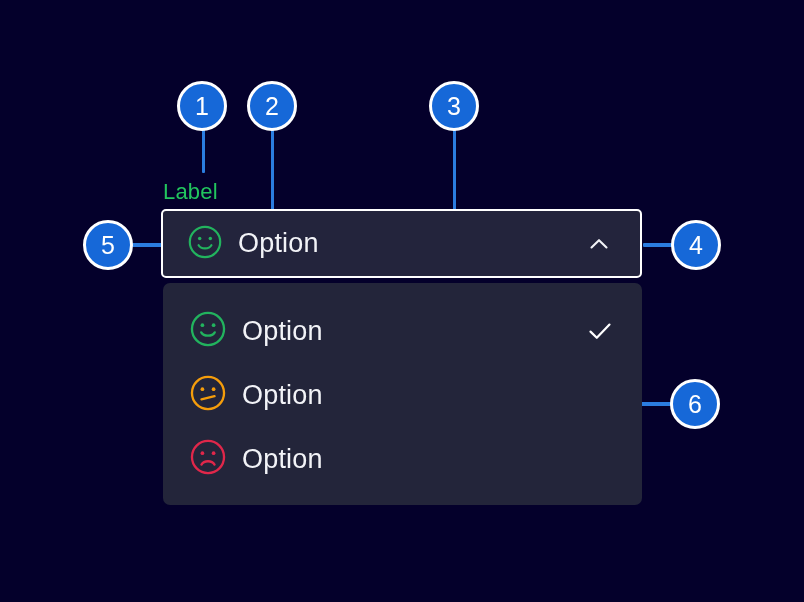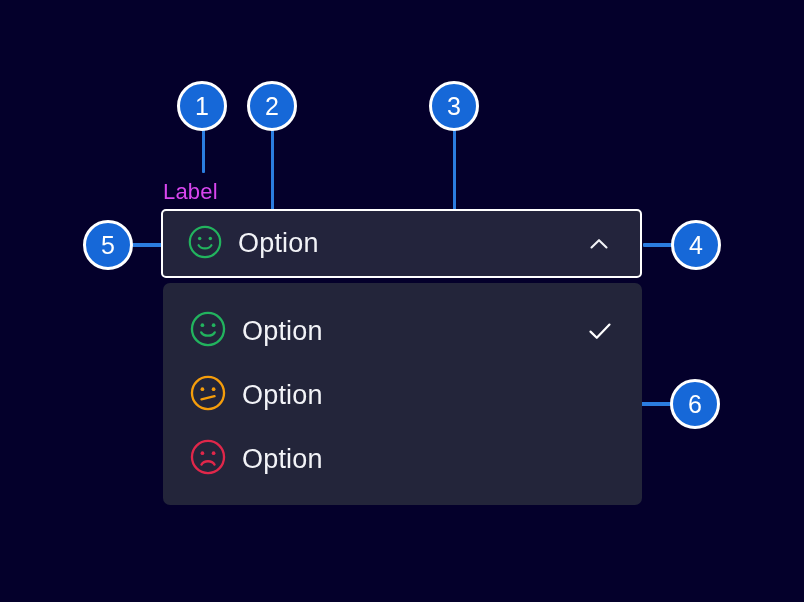--- a/index.html
+++ b/index.html
@@ -42,21 +42,21 @@
     line-height: 1;
     letter-spacing: 0px;
   }
 
   
   .field-label {
     position: absolute;
     left: 163px;
     top: 179px;
     font-size: 22px;
-    color: #d946ef;
+    color: #22c55e;
     letter-spacing: 0.2px;
     white-space: nowrap;
   }
 
   
   .select-control {
     position: absolute;
     left: 161px;
     top: 209px;
     width: 481px;

